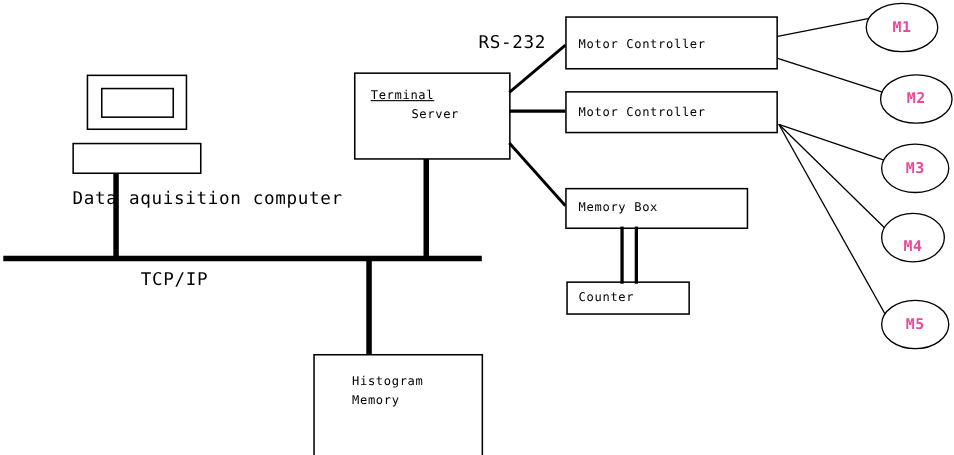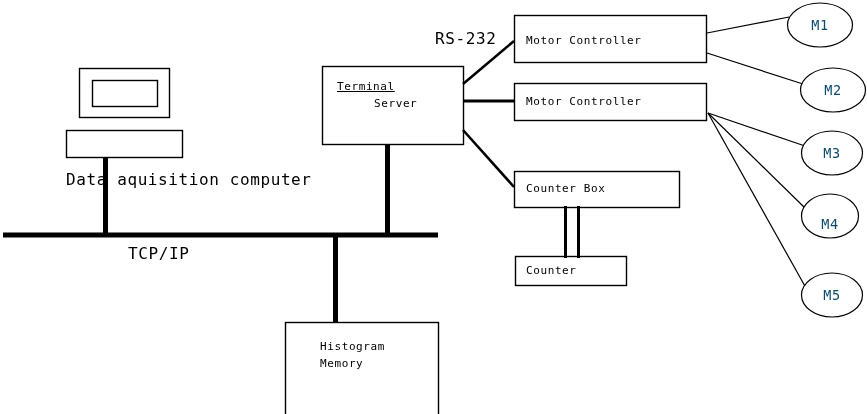--- a/index.html
+++ b/index.html
@@ -39,24 +39,25 @@
     font-size: 11px;
     color: #000000;
     white-space: pre;
     line-height: 17px;
     letter-spacing: 0.6px;
   }
   .ell-text {
     position: absolute;
     font-family: "DejaVu Sans Mono", "Liberation Mono", monospace;
     font-size: 13.5px;
-    color: #0c4a6e;
+    color: #ec4899;
     white-space: pre;
     text-align: center;
     letter-spacing: 0.5px;
+    font-weight: bold;
   }
 </style>
 </head>
 <body>
 
 <div id="diagram-root">
 
   <svg class="layer" viewBox="0 0 867 414">
 
     <line x1="3" y1="235" x2="438" y2="235" stroke="#000000" stroke-width="5"></line>
@@ -99,21 +100,21 @@
     <rect x="285.5" y="322.5" width="153" height="95" fill="#ffffff" stroke="#000000" stroke-width="1.4"></rect>
   </svg>
 
   <div class="node-text" style="left:337px; top:78px;text-decoration:underline;">Terminal</div>
   <div class="node-text" style="left:349px; top:95px;margin-left:25px;">Server</div>
 
   <div class="node-text" style="left:526px; top:32px;">Motor Controller</div>
 
   <div class="node-text" style="left:526px; top:93px;">Motor Controller</div>
 
-  <div class="node-text" style="left:526px; top:180px;">Counter Box</div>
+  <div class="node-text" style="left:526px; top:180px;">Memory Box</div>
 
   <div class="node-text" style="left:526px; top:262px;">Counter</div>
 
   <div class="node-text" style="left:320px; top:338px;">Histogram</div>
   <div class="node-text" style="left:320px; top:355px;">Memory</div>
 
   <div class="lbl" style="left:66px; top:172px;">Data aquisition computer</div>
 
   <div class="lbl" style="left:128px; top:246px;">TCP/IP</div>
 

